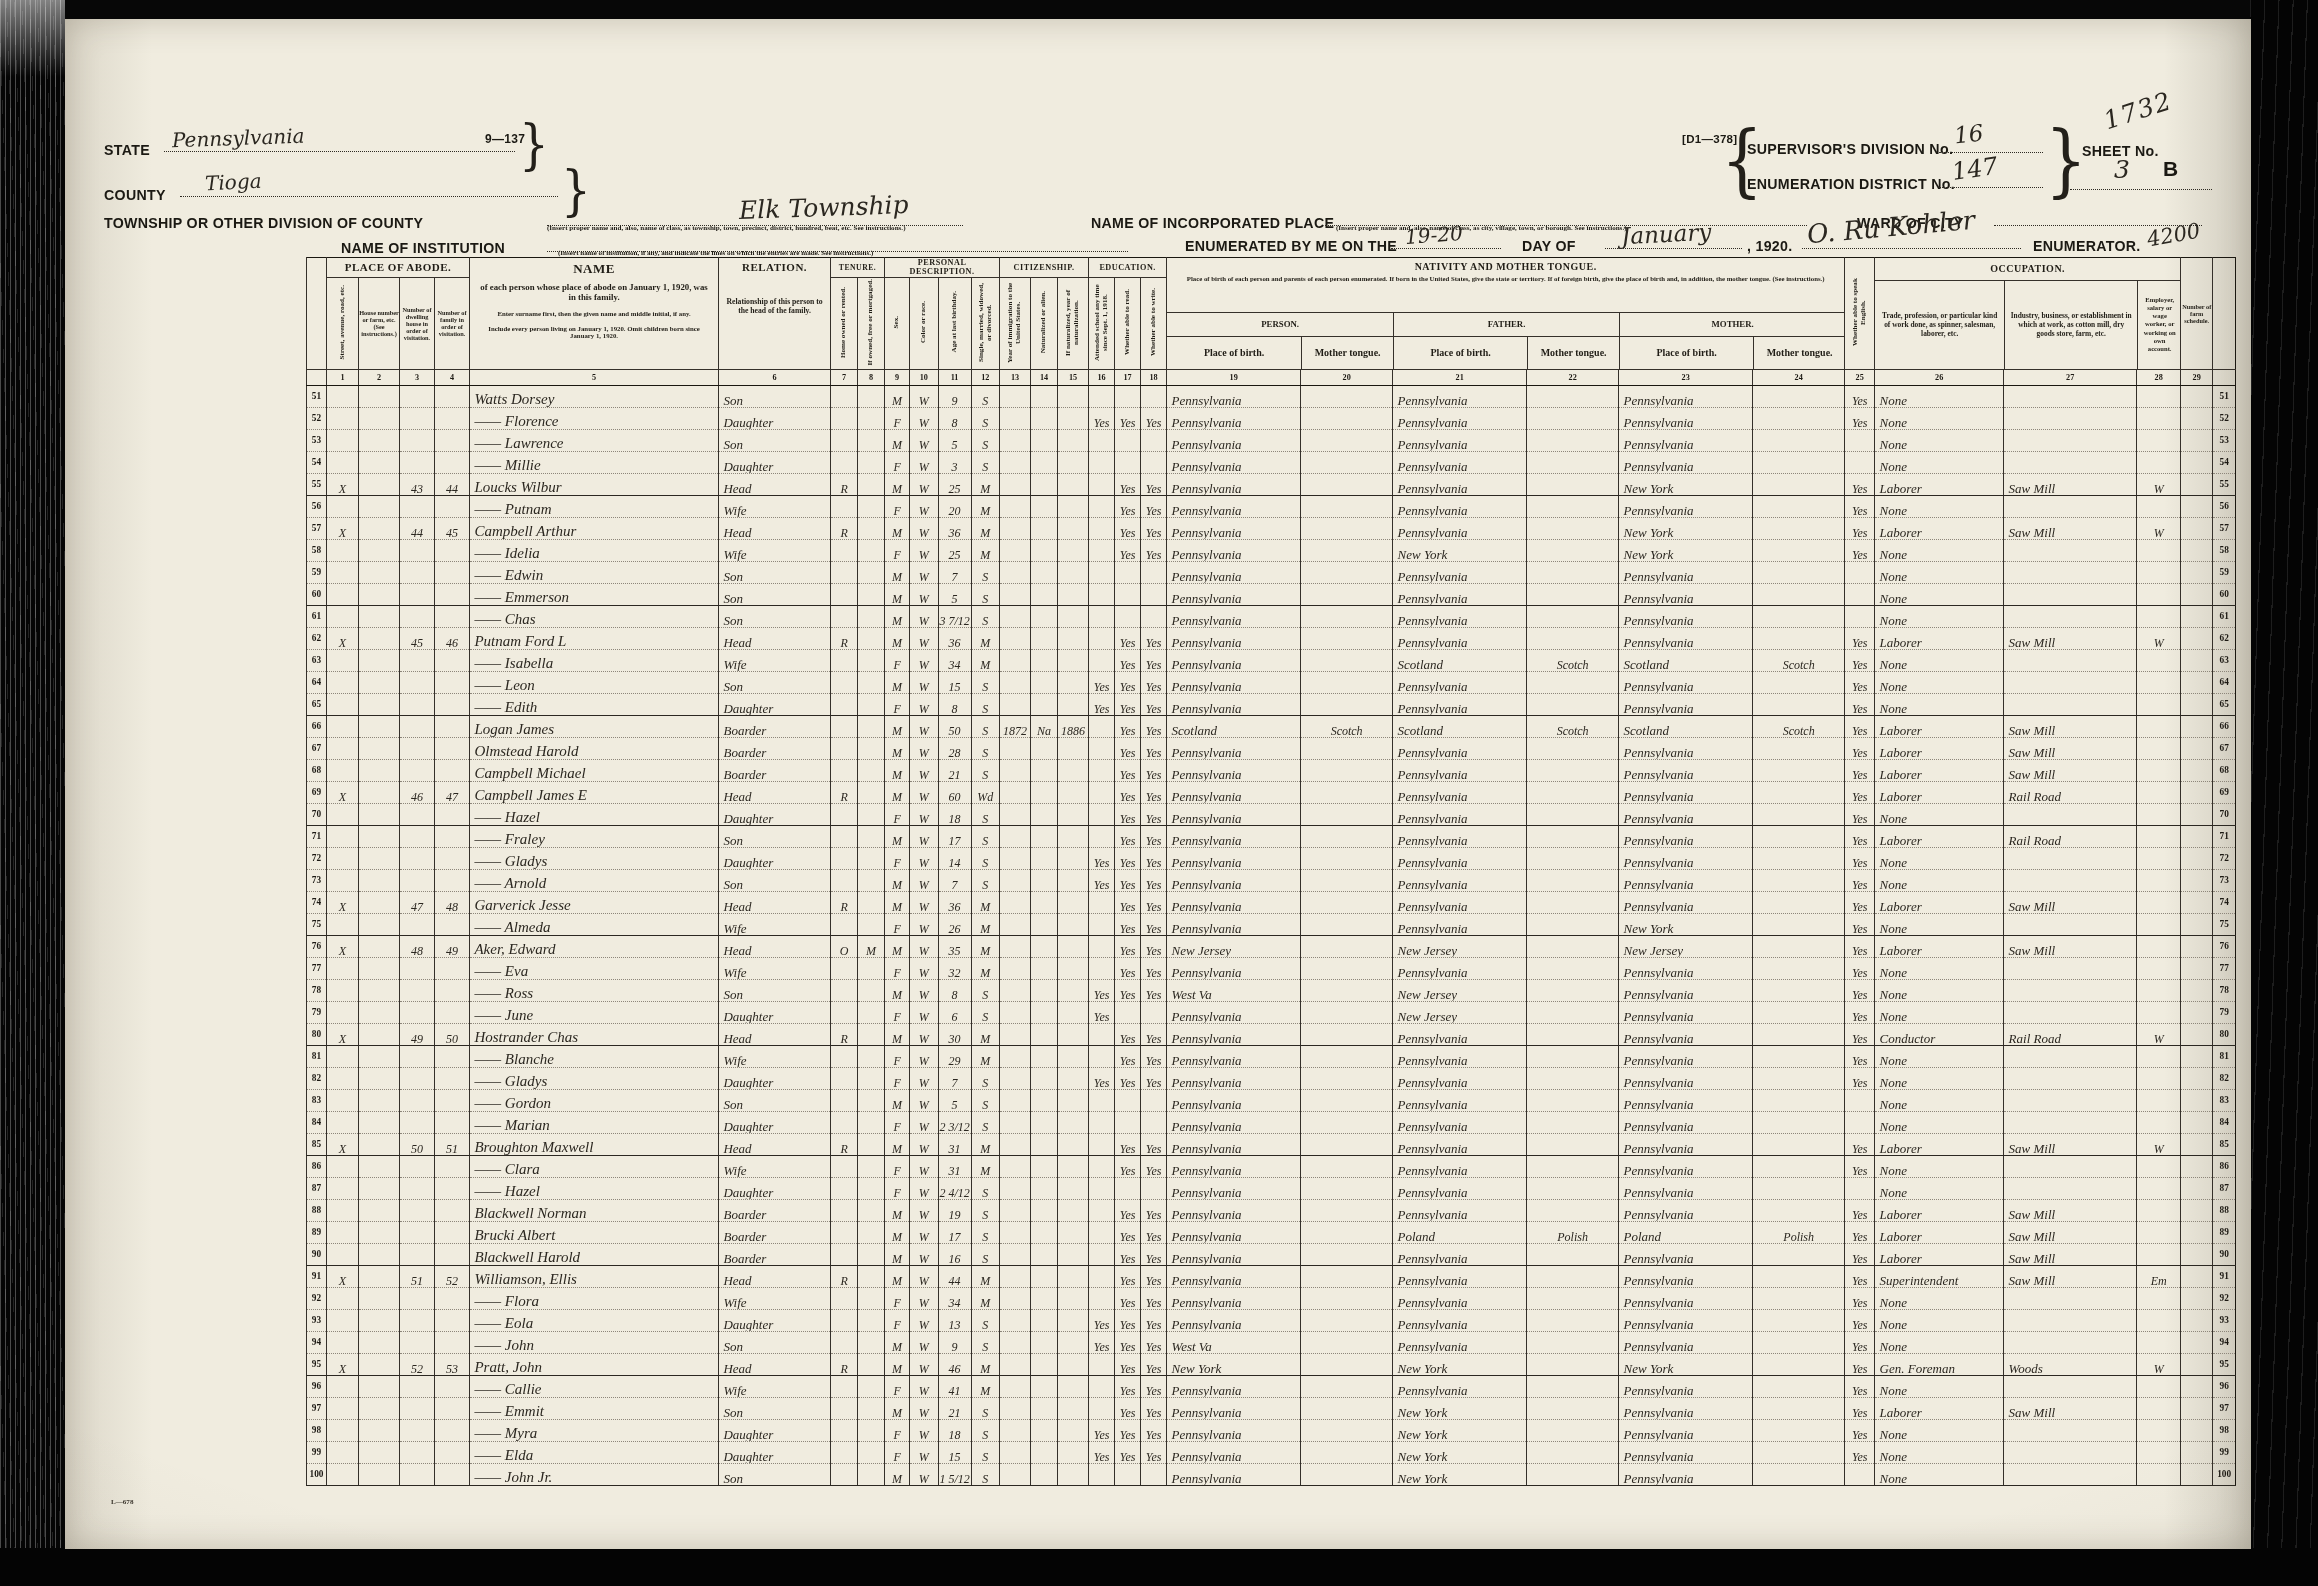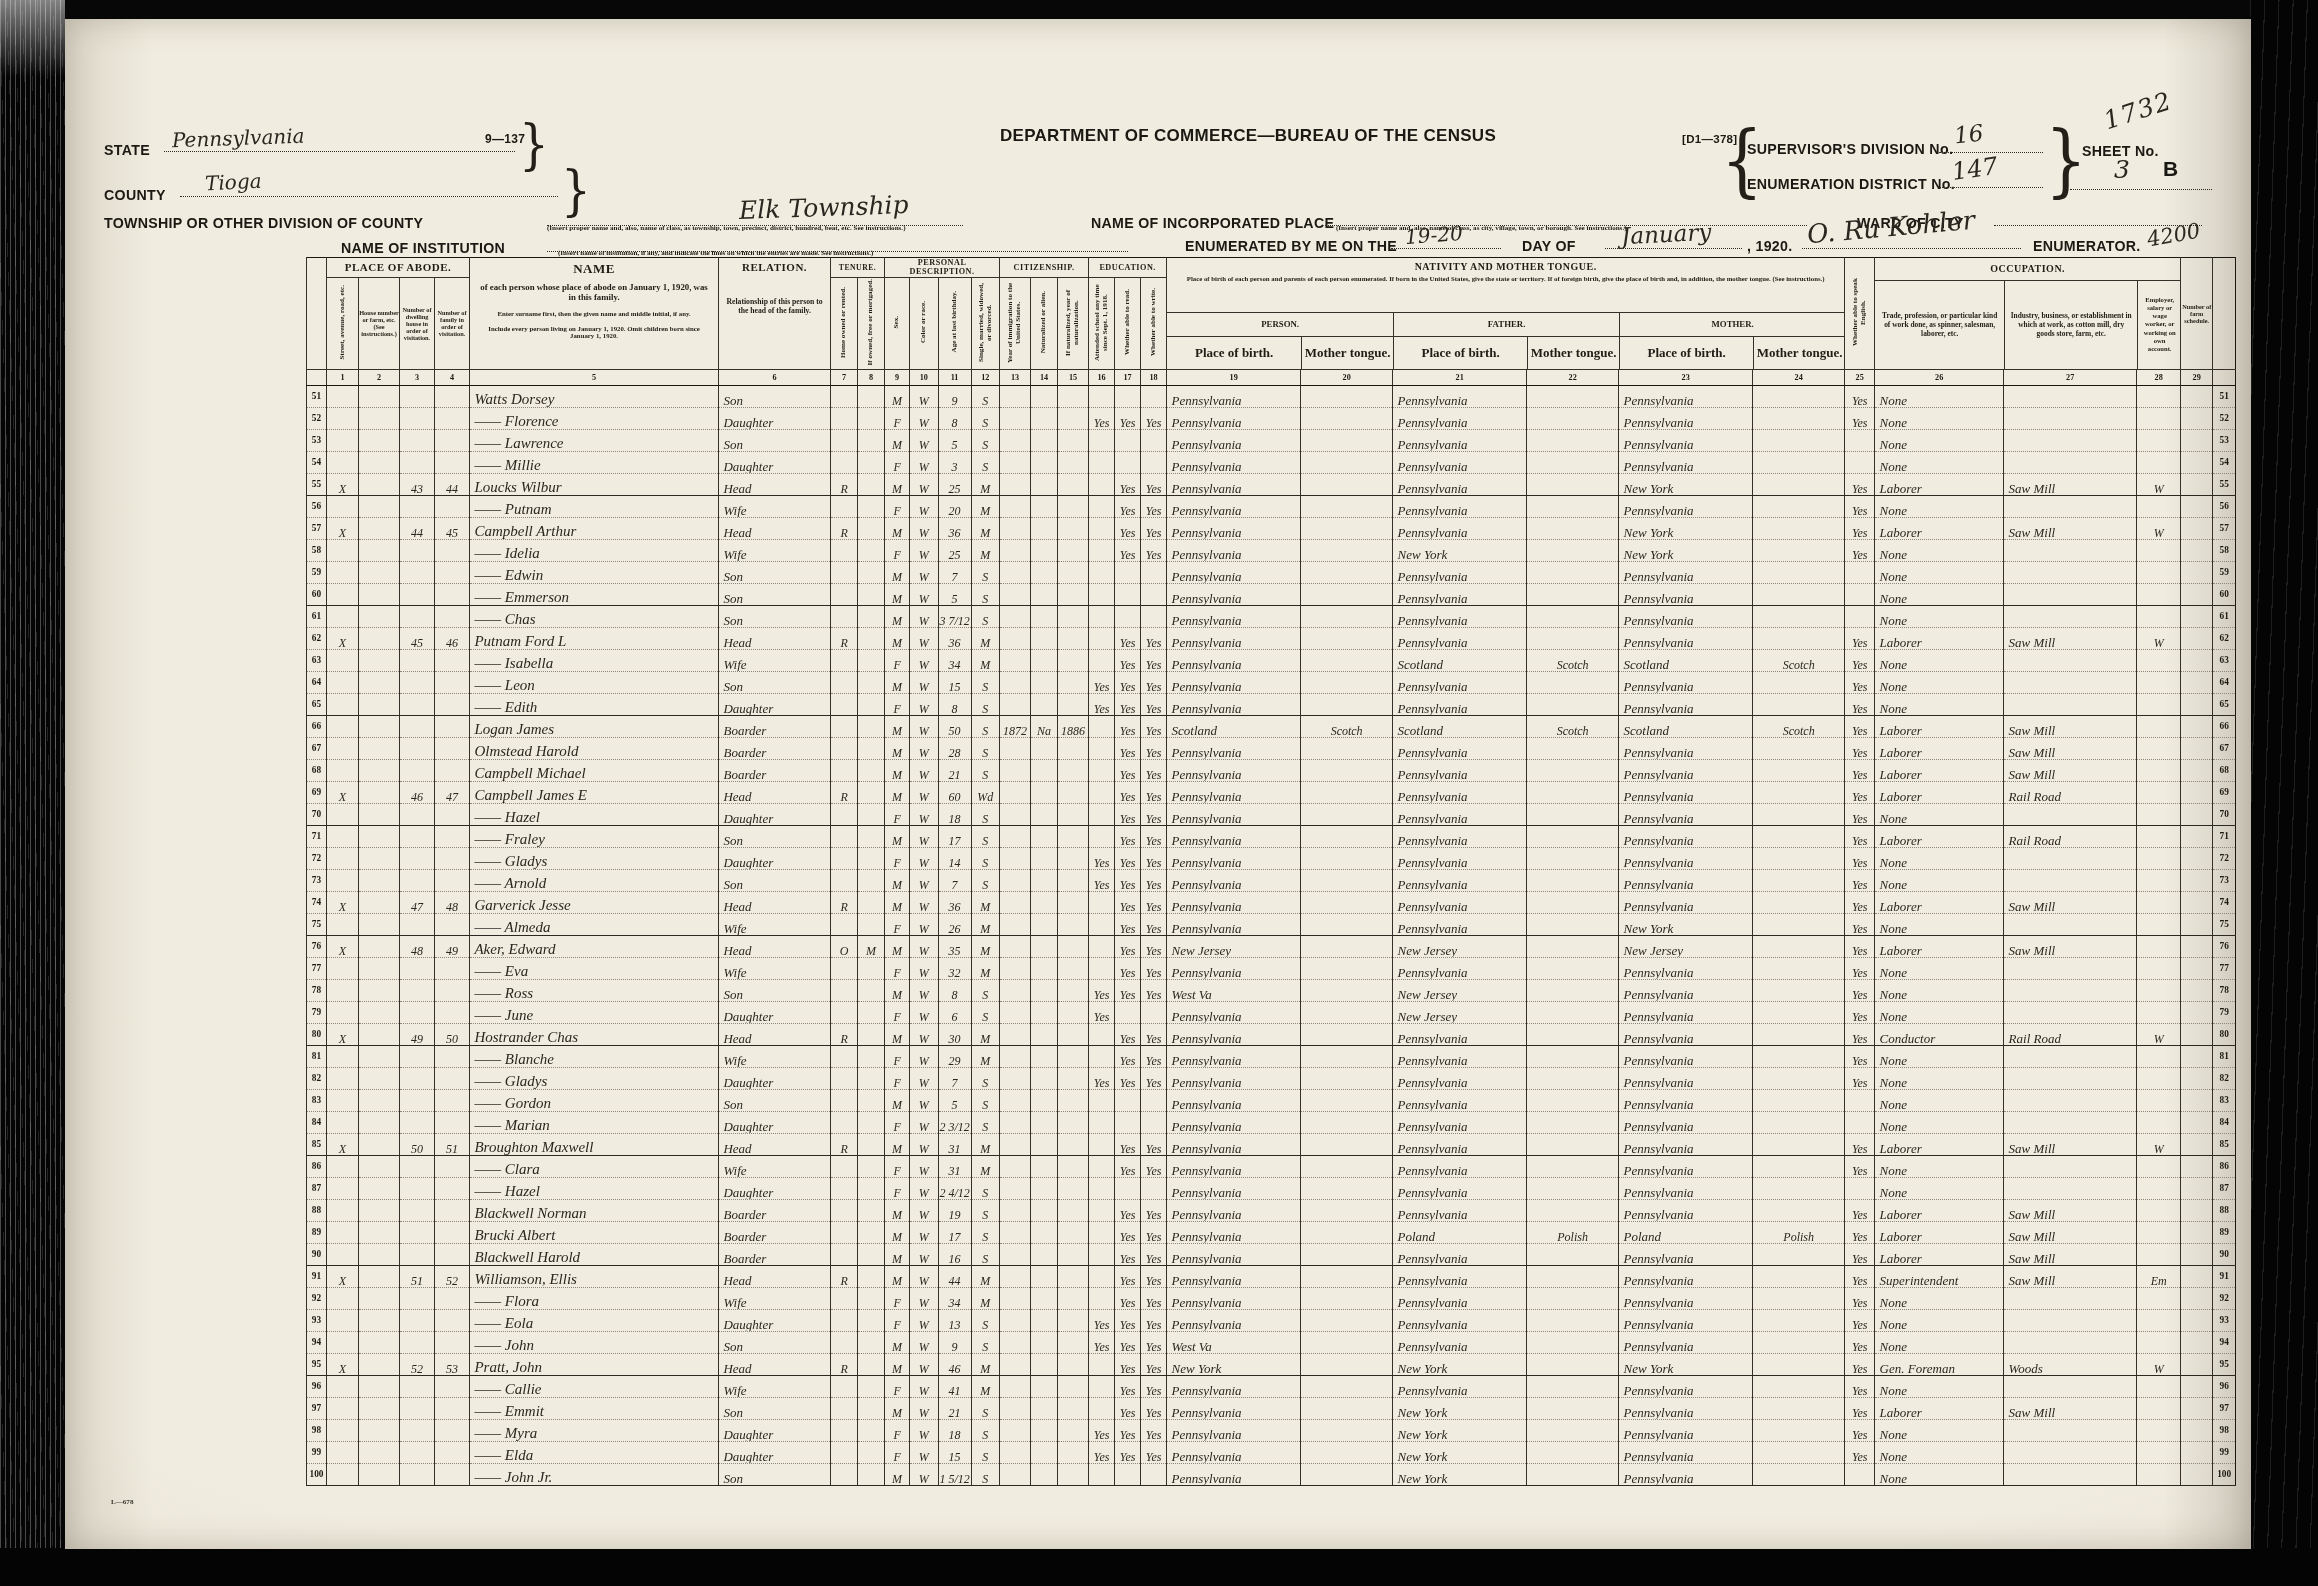--- a/index.html
+++ b/index.html
@@ -66,21 +66,21 @@
   
   .nat-block{height:111px;display:flex;flex-direction:column;}
   .nat-cap{height:53px;padding:2.2px 12px 0 12px;}
   .nat-sub{display:grid;grid-template-columns:226px 226px 226px;border-top:0.8px solid #35302a;height:24px;}
   .nat-sub div{border-left:0.8px solid #35302a;display:flex;align-items:center;justify-content:center;
       font-weight:bold;font-size:8.8px;}
   .nat-sub div:first-child{border-left:none;}
   .nat-cells{display:grid;grid-template-columns:134px 92px 134px 92px 134px 92px;
       border-top:0.8px solid #35302a;height:32px;}
   .nat-cells div{border-left:0.8px solid #35302a;display:flex;align-items:center;justify-content:center;
-      font-weight:bold;font-size:13px;}
+      font-weight:bold;font-size:10px;}
   .nat-cells div:first-child{border-left:none;}
   .occ-block{height:111px;display:flex;flex-direction:column;justify-content:center;}
   .occ-title{height:22px;display:flex;align-items:center;justify-content:center;border-bottom:0.8px solid #35302a;}
   .occ-cells{display:grid;grid-template-columns:129px 133px 44px;flex:1;}
   .occ-cells div{border-left:0.8px solid #35302a;padding:4.4px 3.3px;font-weight:bold;font-size:7.4px;
       line-height:1.25;text-align:center;display:flex;align-items:center;}
   .occ-cells div:first-child{border-left:none;}
 
   .footcode{font-size:7.1px;font-weight:bold;color:#3a352c;}
 </style>
@@ -88,21 +88,20 @@
 <body>
 
 <div class="photo">
   <div class="film-left"></div>
   <div class="film-right"></div>
   <div class="film-bottom"></div>
 
   <div class="sheet">
 
     <div class="abs lbl" style="left:420px;top:113px;font-size:12px;">9—137</div>
-    <div class="abs lbl agency" style="left:701px;top:107px;width:964px;text-align:center;">DEPARTMENT OF COMMERCE—BUREAU OF THE CENSUS</div>
     <div class="abs lbl" style="left:1617px;top:114px;font-size:11.5px;">[D1—378]</div>
 
     <div class="abs lbl fieldlbl" style="left:39px;top:123px;">STATE</div>
     <div class="abs hw hwv" style="left:107px;top:107px;transform:rotate(-2deg);">Pennsylvania</div>
     <div class="abs dotline" style="left:99px;top:124px;width:351px;"></div>
     <div class="abs brace" style="left:454px;top:98px;font-size:47px;transform:scaleY(1.15);">}</div>
 
     <div class="abs lbl fieldlbl" style="left:39px;top:168px;">COUNTY</div>
     <div class="abs hw hwv" style="left:140px;top:151px;transform:rotate(-3deg);">Tioga</div>
     <div class="abs dotline" style="left:115px;top:169px;width:378px;"></div>

